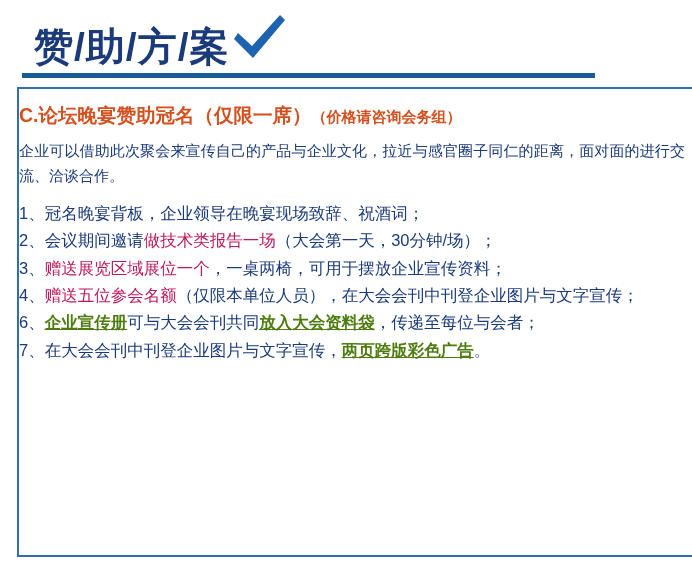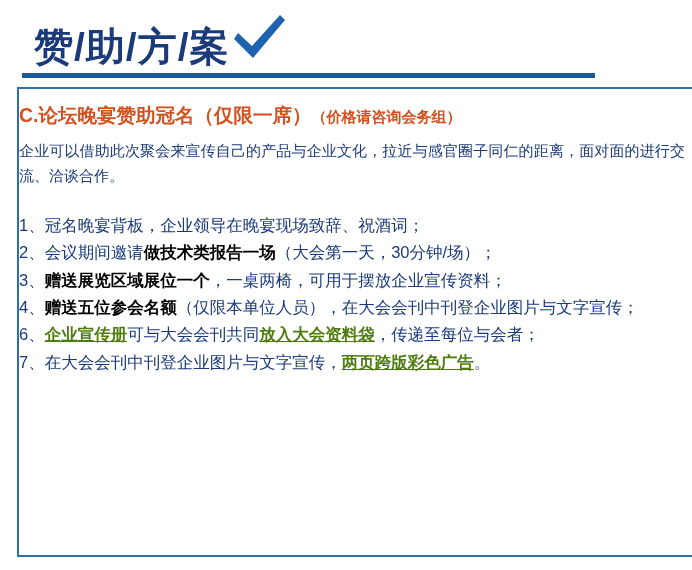--- a/index.html
+++ b/index.html
@@ -78,32 +78,32 @@
     color: #d4501e;
   }
   .intro {
     margin-top: 11px;
     font-size: 15px;
     color: #1a3a7a;
     line-height: 1.62;
     text-align: justify;
   }
   .list {
-    margin-top: 24px;
+    margin-top: 12px;
     font-size: 16.5px;
     color: #1a3a7a;
     line-height: 1.66;
     text-align: justify;
   }
   .list-item {
     margin: 0;
   }
   .hl-blue {
-    color: #000000;
-    font-weight: bold;
+    color: #be185d;
+    font-weight: normal;
   }
   .hl-blue-u {
     color: #4d7c0f;
     font-weight: bold;
     text-decoration: underline;
   }
 </style>
 </head>
 <body>
 

